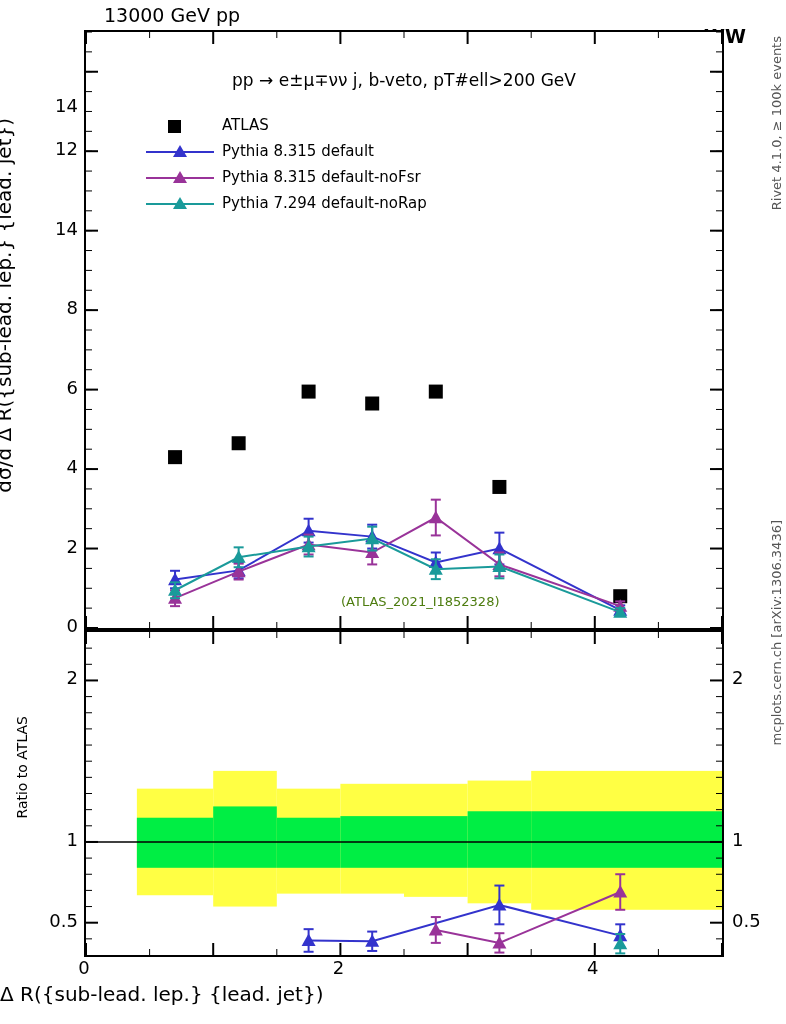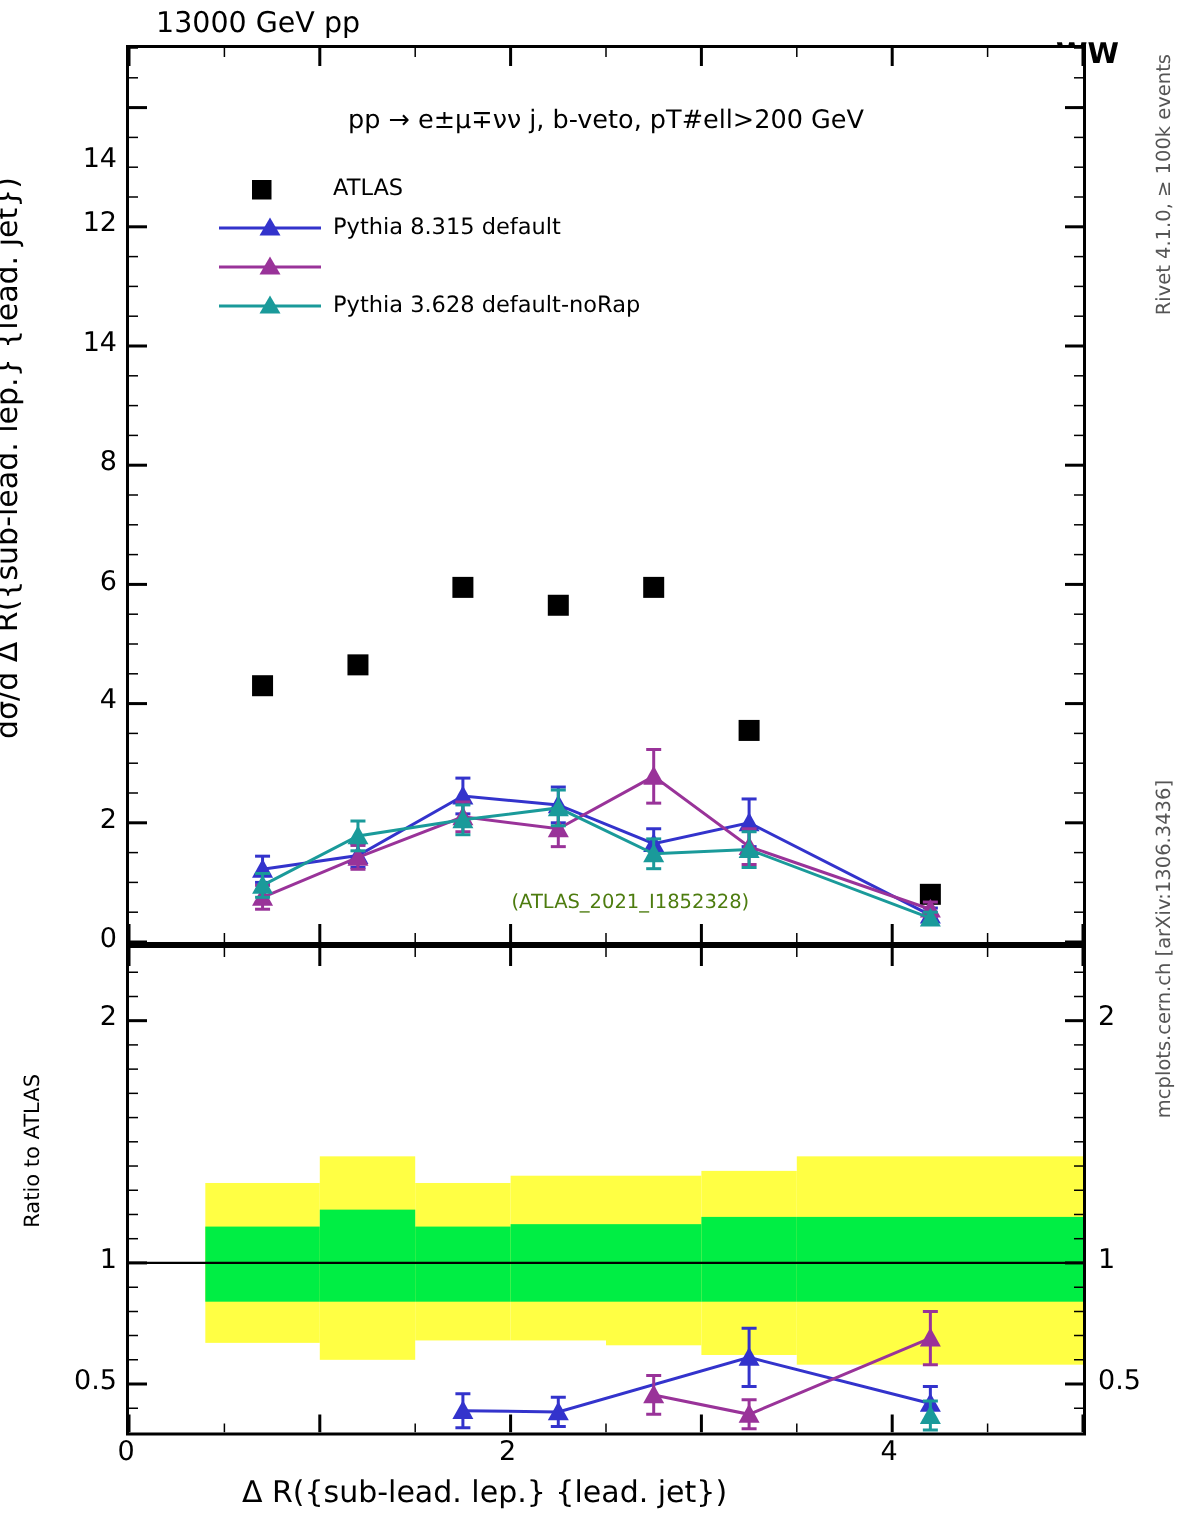--- a/index.html
+++ b/index.html
@@ -45,21 +45,21 @@
     position:absolute;left:-8px;top:118px;
     writing-mode:vertical-rl;transform:rotate(180deg);
     font-size:20px;white-space:nowrap;
   }
   .ylabel-ratio{
     position:absolute;left:14px;top:716px;
     writing-mode:vertical-rl;transform:rotate(180deg);
     font-size:14px;white-space:nowrap;
   }
   .xlabel{
-    position:absolute;left:0;top:982px;width:646px;text-align:center;
+    position:absolute;left:0;top:982px;width:646px;text-align:left;
     font-size:20px;
   }
 
   
   .tick{position:absolute;font-size:18px;}
 
   
   .plot-title{
     position:absolute;left:0;top:38px;width:100%;text-align:center;
     font-size:17px;
@@ -304,27 +304,28 @@
           <span class="lgline" style="background:#3333cc"></span>
           <span class="lgtri" style="border-bottom:12px solid #3333cc"></span>
         </span>
         <span class="legend-label">Pythia 8.315 default</span>
       </div>
       <div class="legend-row">
         <span class="legend-mark">
           <span class="lgline" style="background:#993399"></span>
           <span class="lgtri" style="border-bottom:12px solid #993399"></span>
         </span>
+        <span class="legend-label">Pythia 8.315 default-noFsr</span>
       </div>
       <div class="legend-row">
         <span class="legend-mark">
           <span class="lgline" style="background:#1a9a9a"></span>
           <span class="lgtri" style="border-bottom:12px solid #1a9a9a"></span>
         </span>
-        <span class="legend-label">Pythia 3.628 default-noRap</span>
+        <span class="legend-label">Pythia 7.294 default-noRap</span>
       </div>
     </div>
   </div>
 
   <div class="ylabel-main">dσ/d Δ R({sub-lead. lep.} {lead. jet})</div>
 
   <div class="panel-ratio">
     <svg class="plot-area" id="ratio-svg" viewBox="0 0 636 323" preserveAspectRatio="none">
         <rect x="50.88" y="156.65499999999997" width="76.32" height="106.59000000000003" fill="#ffff44"></rect>
         <rect x="127.2" y="138.89" width="63.59999999999998" height="135.66000000000003" fill="#ffff44"></rect>

